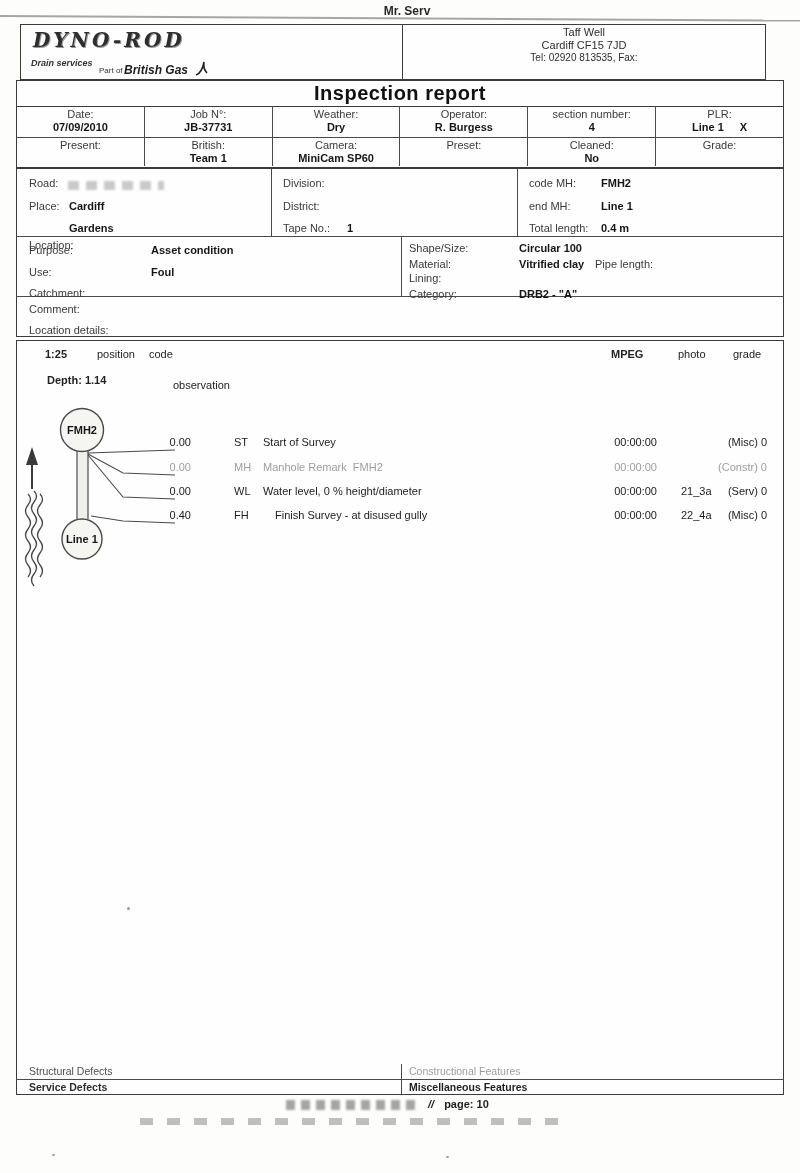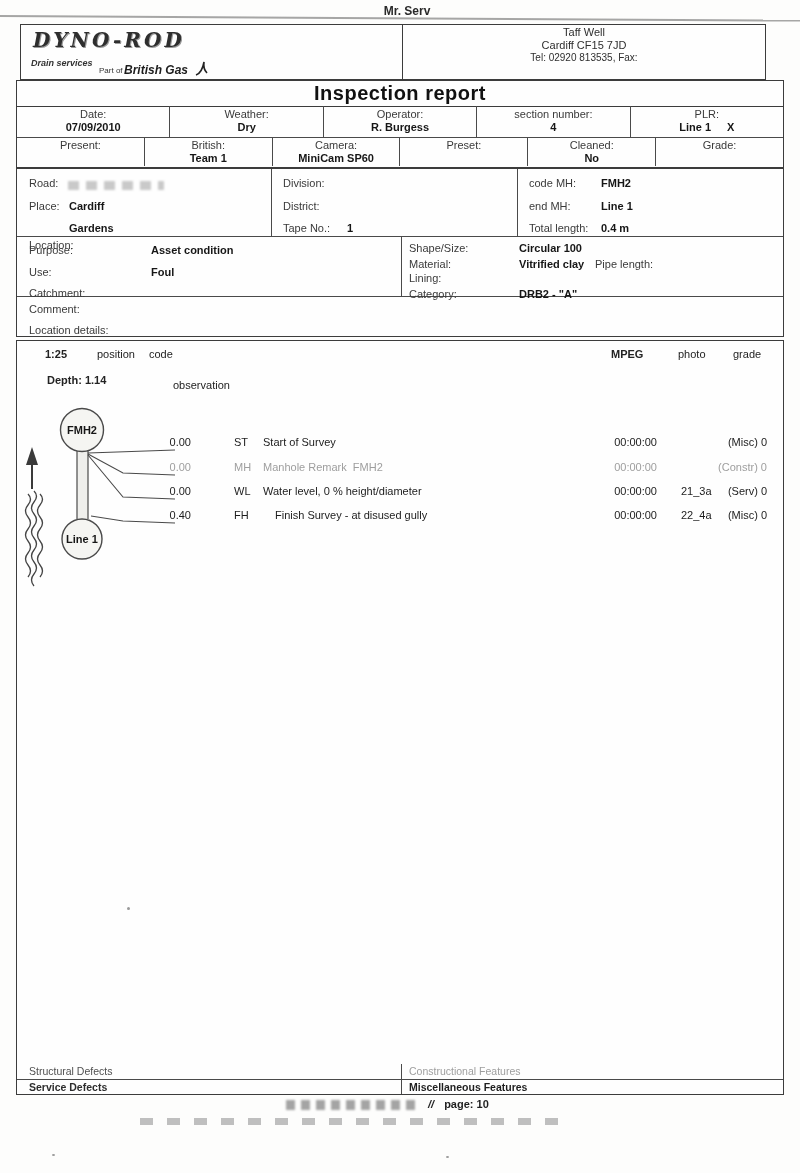--- a/index.html
+++ b/index.html
@@ -91,20 +91,24 @@
 <div id="mainframe" class="frame">
   <div id="titlebar">
     <div>Inspection report</div>
   </div>
   <div class="itable" id="irow1">
     <div class="icell">
       <span class="lbl">Date:</span>
       <span class="val">07/09/2010</span>
     </div>
     <div class="icell">
+      <span class="lbl">Job N°:</span>
+      <span class="val">JB-37731</span>
+    </div>
+    <div class="icell">
       <span class="lbl">Weather:</span>
       <span class="val">Dry</span>
     </div>
     <div class="icell">
       <span class="lbl">Operator:</span>
       <span class="val">R. Burgess</span>
     </div>
     <div class="icell">
       <span class="lbl">section number:</span>
       <span class="val">4</span>

